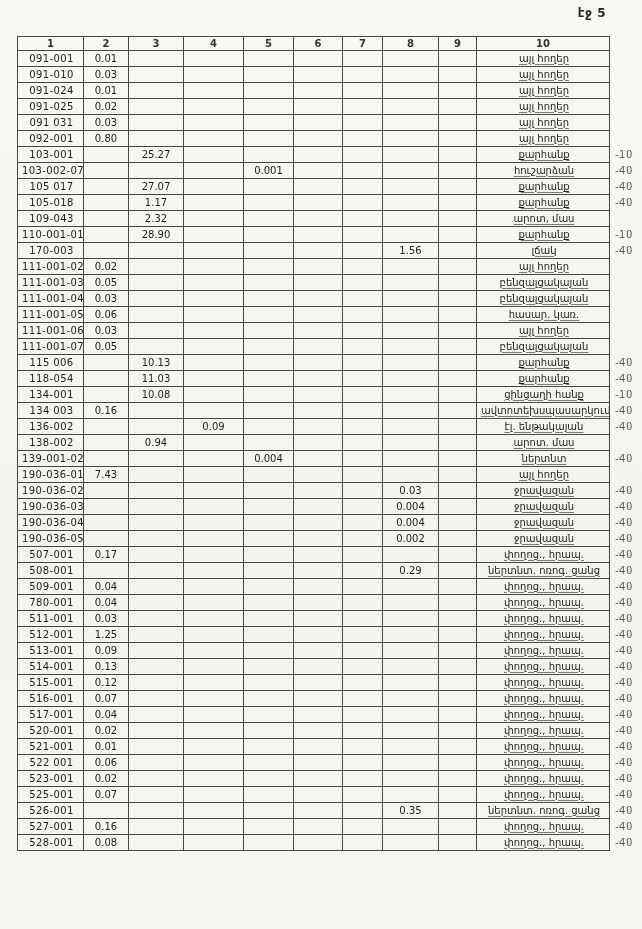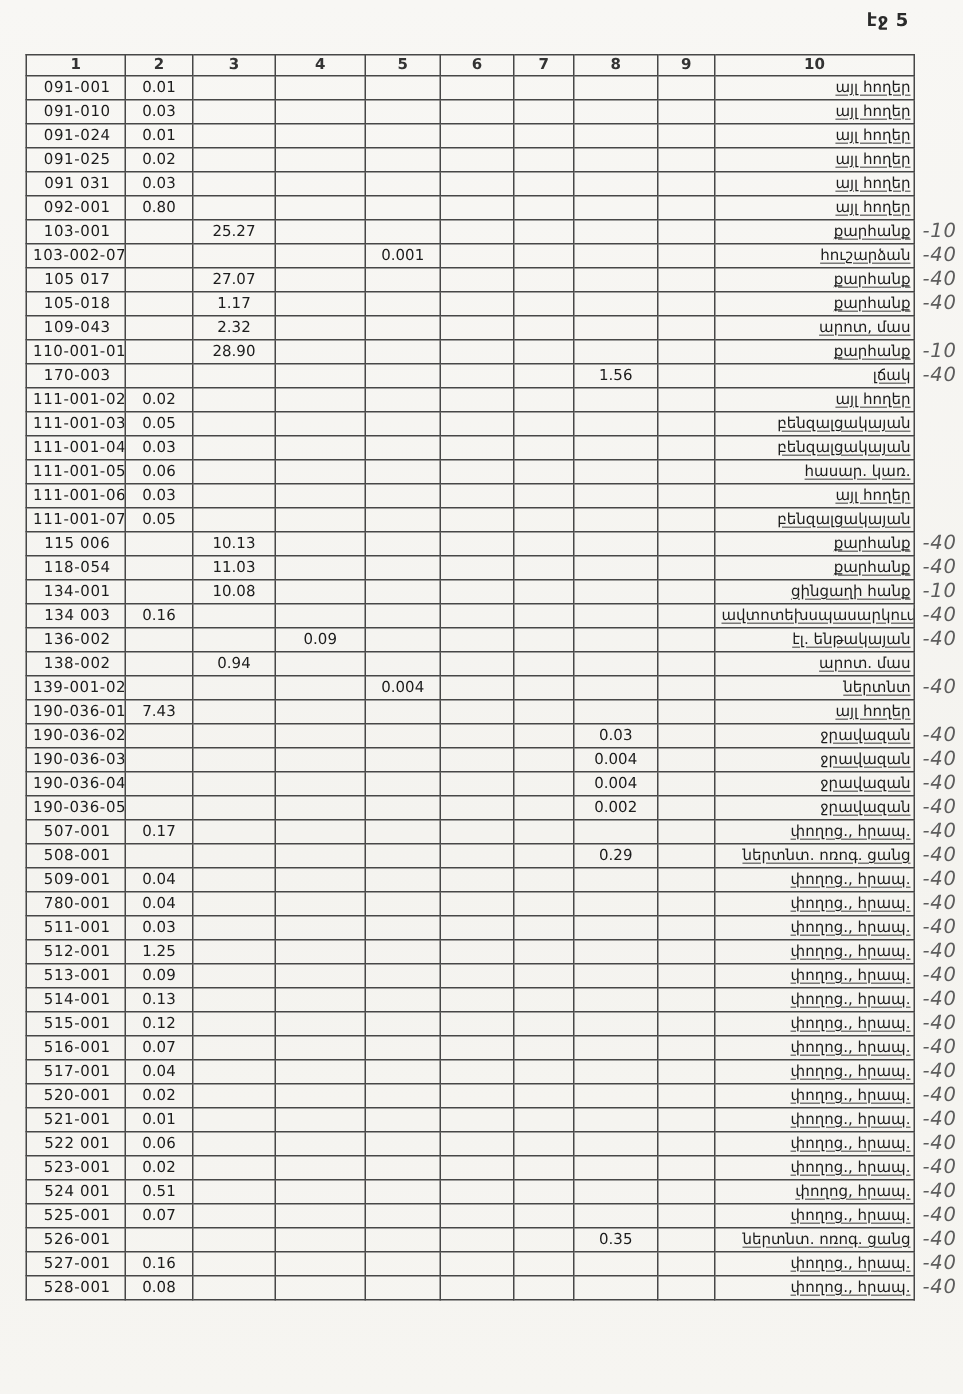--- a/index.html
+++ b/index.html
@@ -37,31 +37,30 @@
     color:#1d1d1d;
   }
   .land thead th {
     height:14px;
     text-align:center;
     font-weight:bold;
     color:#333;
   }
   .land td.c0 { text-align:center; padding-left:4px; letter-spacing:0.4px; }
   .land td.num { text-align:center; }
-  .land td.c9 { text-align:right; padding-left:4px; }
+  .land td.c9 { text-align:center; padding-left:4px; }
   .land td.c9 .u {
     text-decoration:underline;
     text-decoration-color:rgba(20,20,20,0.55);
     text-underline-offset:2px;
   }
   .land th.note-cell, .land td.note-cell {
     border:none;
     background:transparent;
-    font-size:13px;
-    font-style:italic;
+    font-size:10px;
     color:#5d5d5d;
     text-align:left;
     padding-left:5px;
     letter-spacing:0.5px;
   }
 </style>
 </head>
 <body>
 
 <div class="page">
@@ -689,33 +688,20 @@
           <td class="num"></td>
           <td class="num"></td>
           <td class="num"></td>
           <td class="num"></td>
           <td class="num"></td>
           <td class="num"></td>
           <td class="c9"><span class="u">փողոց., հրապ.</span></td>
           <td class="note-cell">-40</td>
         </tr>
         <tr>
-          <td class="c0">524 001</td>
-          <td class="num">0.51</td>
-          <td class="num"></td>
-          <td class="num"></td>
-          <td class="num"></td>
-          <td class="num"></td>
-          <td class="num"></td>
-          <td class="num"></td>
-          <td class="num"></td>
-          <td class="c9"><span class="u">փողոց, հրապ.</span></td>
-          <td class="note-cell">-40</td>
-        </tr>
-        <tr>
           <td class="c0">525-001</td>
           <td class="num">0.07</td>
           <td class="num"></td>
           <td class="num"></td>
           <td class="num"></td>
           <td class="num"></td>
           <td class="num"></td>
           <td class="num"></td>
           <td class="num"></td>
           <td class="c9"><span class="u">փողոց., հրապ.</span></td>

